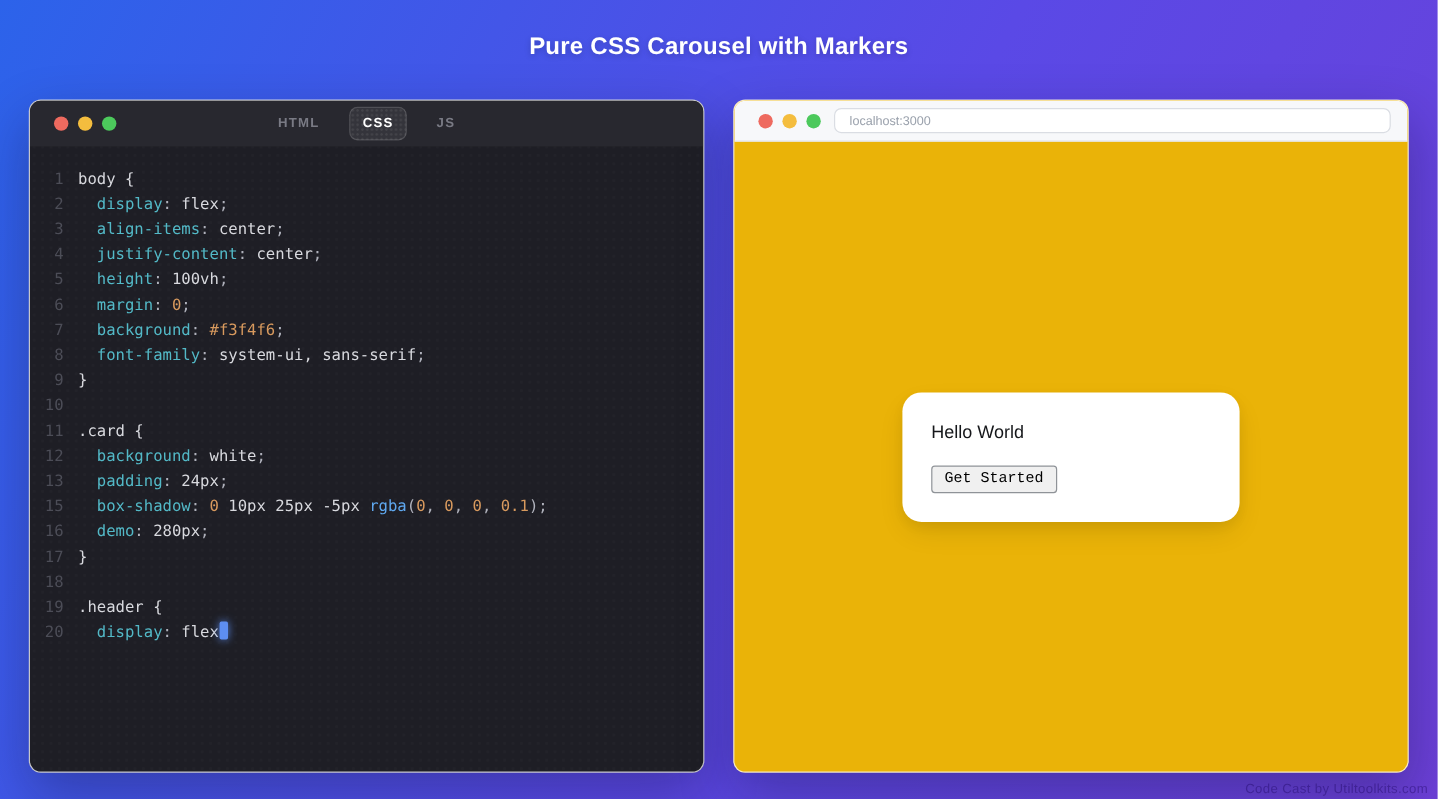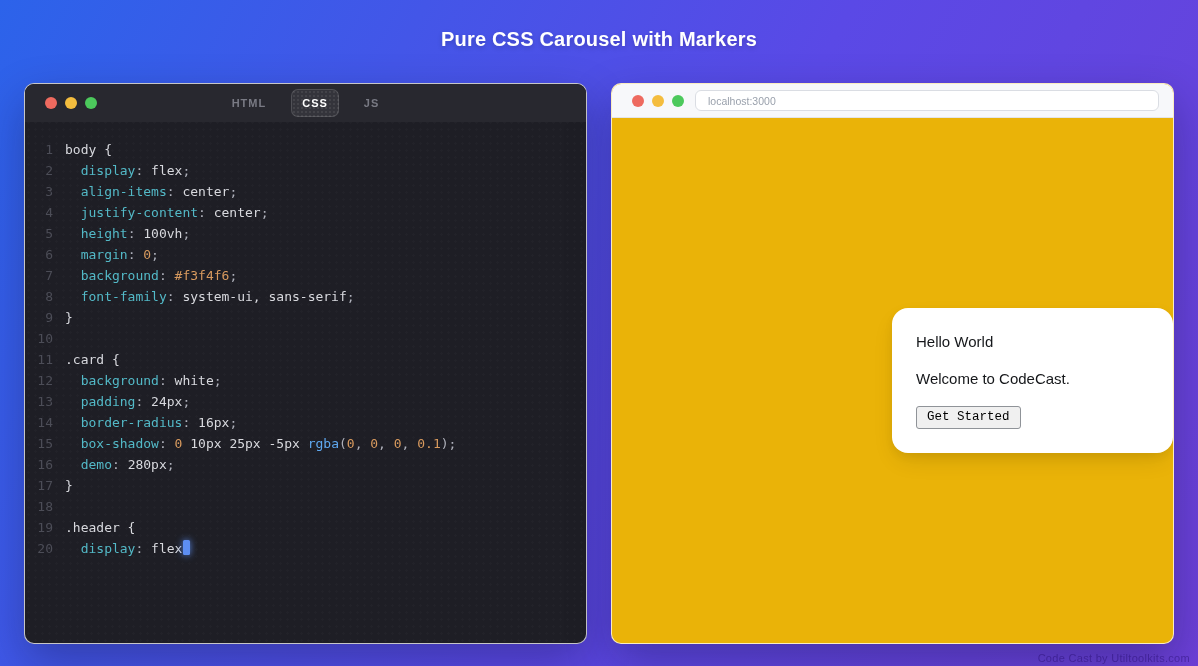--- a/index.html
+++ b/index.html
@@ -61,21 +61,21 @@
   .browser-header{
     height:33px;flex-shrink:0;background:#f7f8fa;border-bottom:1px solid #e3e5e9;
     display:flex;align-items:center;position:relative;
   }
   .url-bar{
     margin-left:83px;margin-right:14px;flex:1;height:21px;box-sizing:border-box;
     background:#fff;border:1px solid #dadde3;border-radius:6px;
     font-family:"Liberation Sans",sans-serif;font-size:10.5px;color:#9aa1ac;
     padding:0 12px;outline:none;
   }
-  .browser-content{flex:1;display:flex;align-items:center;justify-content:flex-end;}
+  .browser-content{flex:1;display:flex;align-items:center;justify-content:center;}
   .preview-card{
     width:281px;box-sizing:border-box;padding:24px;background:#fff;border-radius:16px;
     box-shadow:0 10px 25px -5px rgba(0,0,0,.12),0 4px 10px rgba(0,0,0,.05);
   }
   .preview-card p{margin:0 0 17px;font-size:15px;line-height:20px;color:#15171a;}
   .get-started{
     font-family:Liberation Mono, monospace;font-size:12.5px;color:#000;
     background:#f0f0f0;border:1px solid #8f9398;border-radius:3px;padding:3px 10px 4px;
   }
   .attribution{
@@ -110,21 +110,20 @@
         <div class="line"><span class="ln">4</span><span class="src"><span class="tk-p">  </span><span class="tk-k">justify-content</span><span class="tk-p">: </span><span class="tk-v">center</span><span class="tk-p">;</span></span></div>
         <div class="line"><span class="ln">5</span><span class="src"><span class="tk-p">  </span><span class="tk-k">height</span><span class="tk-p">: </span><span class="tk-v">100vh</span><span class="tk-p">;</span></span></div>
         <div class="line"><span class="ln">6</span><span class="src"><span class="tk-p">  </span><span class="tk-k">margin</span><span class="tk-p">: </span><span class="tk-n">0</span><span class="tk-p">;</span></span></div>
         <div class="line"><span class="ln">7</span><span class="src"><span class="tk-p">  </span><span class="tk-k">background</span><span class="tk-p">: </span><span class="tk-n">#f3f4f6</span><span class="tk-p">;</span></span></div>
         <div class="line"><span class="ln">8</span><span class="src"><span class="tk-p">  </span><span class="tk-k">font-family</span><span class="tk-p">: </span><span class="tk-v">system-ui, sans-serif</span><span class="tk-p">;</span></span></div>
         <div class="line"><span class="ln">9</span><span class="src"><span class="tk-s">}</span></span></div>
         <div class="line"><span class="ln">10</span><span class="src"></span></div>
         <div class="line"><span class="ln">11</span><span class="src"><span class="tk-s">.card {</span></span></div>
         <div class="line"><span class="ln">12</span><span class="src"><span class="tk-p">  </span><span class="tk-k">background</span><span class="tk-p">: </span><span class="tk-v">white</span><span class="tk-p">;</span></span></div>
         <div class="line"><span class="ln">13</span><span class="src"><span class="tk-p">  </span><span class="tk-k">padding</span><span class="tk-p">: </span><span class="tk-v">24px</span><span class="tk-p">;</span></span></div>
-        <div class="line"><span class="ln">14</span><span class="src"><span class="tk-p">  </span><span class="tk-k">border-radius</span><span class="tk-p">: </span><span class="tk-v">16px</span><span class="tk-p">;</span></span></div>
         <div class="line"><span class="ln">15</span><span class="src"><span class="tk-p">  </span><span class="tk-k">box-shadow</span><span class="tk-p">: </span><span class="tk-n">0</span><span class="tk-v"> 10px 25px -5px </span><span class="tk-f">rgba</span><span class="tk-p">(</span><span class="tk-n">0</span><span class="tk-p">, </span><span class="tk-n">0</span><span class="tk-p">, </span><span class="tk-n">0</span><span class="tk-p">, </span><span class="tk-n">0.1</span><span class="tk-p">);</span></span></div>
         <div class="line"><span class="ln">16</span><span class="src"><span class="tk-p">  </span><span class="tk-k">demo</span><span class="tk-p">: </span><span class="tk-v">280px</span><span class="tk-p">;</span></span></div>
         <div class="line"><span class="ln">17</span><span class="src"><span class="tk-s">}</span></span></div>
         <div class="line"><span class="ln">18</span><span class="src"></span></div>
         <div class="line"><span class="ln">19</span><span class="src"><span class="tk-s">.header {</span></span></div>
         <div class="line"><span class="ln">20</span><span class="src"><span class="tk-p">  </span><span class="tk-k">display</span><span class="tk-p">: </span><span class="tk-v">flex</span><span class="caret"></span></span></div>
       </div>
   </div>
 
   <div class="window browser">
@@ -133,21 +132,20 @@
           <span class="dot" style="background: rgb(238, 106, 95);"></span>
           <span class="dot" style="background: rgb(244, 189, 62);"></span>
           <span class="dot" style="background: rgb(76, 201, 92);"></span>
         </div>
       <input class="url-bar" readonly="" value="localhost:3000" style="">
     </div>
     <div class="browser-content">
       <div class="preview-card">
         <div>
             <p>Hello World</p>
-            <p>Welcome to CodeCast.</p>
           </div>
         <button class="get-started">Get Started</button>
       </div>
     </div>
   </div>
 
 </div>
 
 <div class="attribution">Code Cast by Utiltoolkits.com</div>
 

